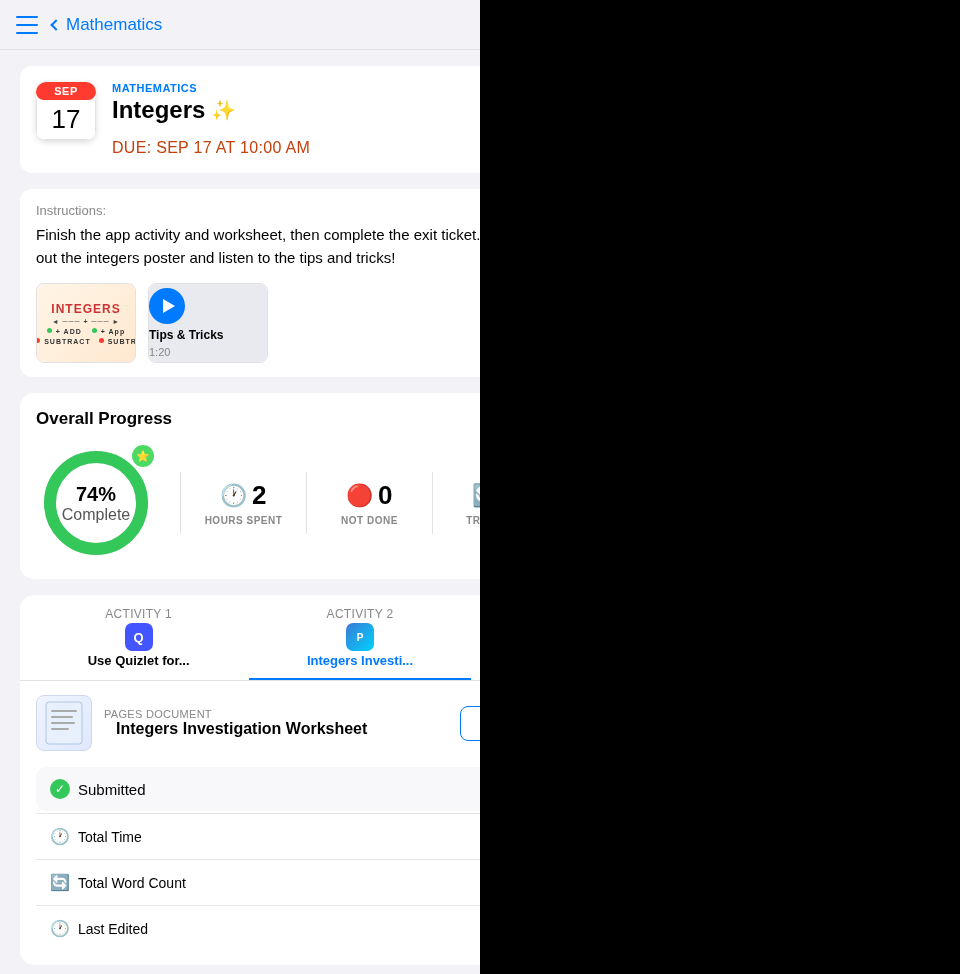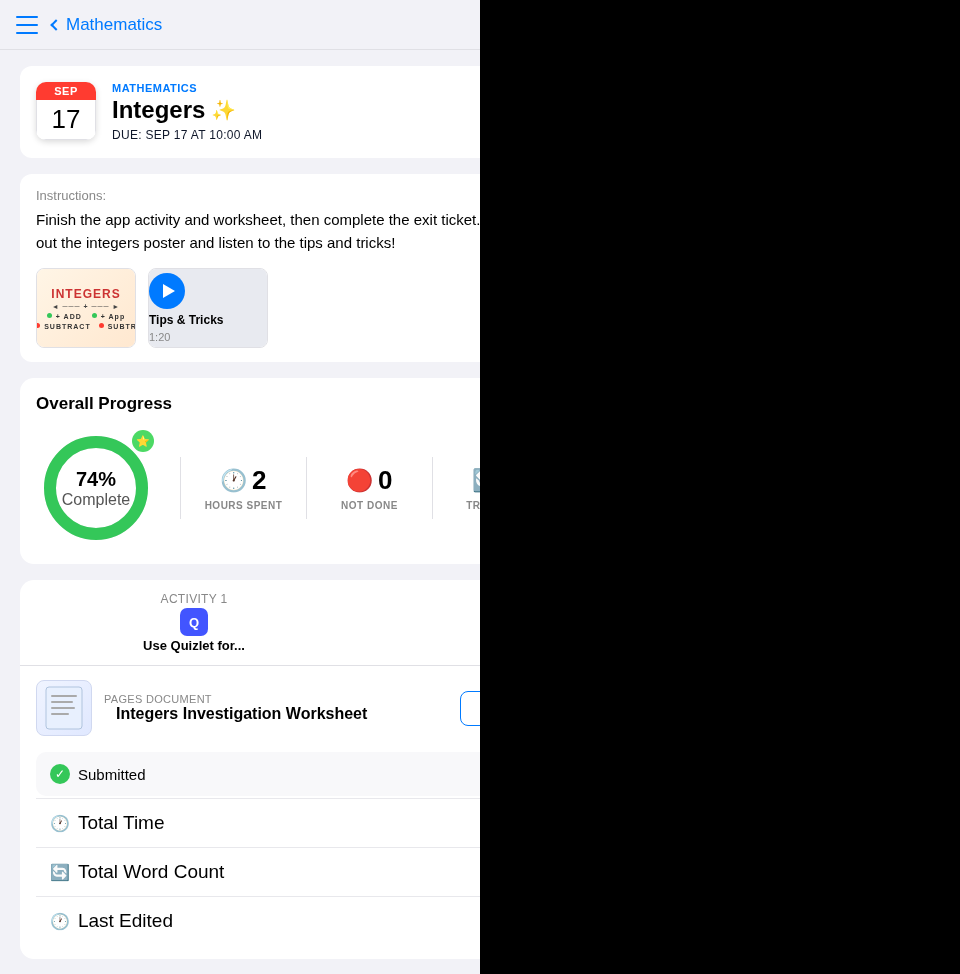--- a/index.html
+++ b/index.html
@@ -89,20 +89,21 @@
       flex-shrink: 0;
     }
     .cal-top {
       background: #ff3b30;
       color: #fff;
       text-align: center;
       font-size: 11px;
       font-weight: 600;
       padding: 3px 0;
       letter-spacing: 0.5px;
+      border-radius: 8px;
     }
     .cal-bottom {
       background: #fff;
       text-align: center;
       font-size: 26px;
       font-weight: 300;
       color: #000;
       padding: 4px 0;
       border: 1px solid #e0e0e5;
       border-top: none;
@@ -121,23 +122,23 @@
     .assignment-title {
       font-size: 24px;
       font-weight: 700;
       color: #000;
       display: flex;
       align-items: center;
       gap: 6px;
     }
     .sparkle { font-size: 20px; }
     .due-date {
-      font-size: 12px;
-      color: #0f172a;
-      margin-top: 4px;
+      font-size: 16px;
+      color: #c2410c;
+      margin-top: 15px;
       letter-spacing: 0.3px;
     }
     .assignment-meta {
       text-align: right;
       flex-shrink: 0;
     }
     .meta-row {
       display: flex; gap: 12px;
       justify-content: flex-end;
       margin-bottom: 6px;
@@ -440,21 +441,21 @@
       border-top: 1px solid #e8e8ec;
     }
     .info-left {
       display: flex; align-items: center; gap: 8px;
     }
     .info-icon {
       font-size: 16px;
       color: #888;
     }
     .info-label {
-      font-size: 19px;
+      font-size: 14px;
       color: #000;
     }
     .info-value {
       font-size: 15px;
       color: #000;
     }
     .info-value.bold {
       font-weight: 700;
     }
     
@@ -638,20 +639,25 @@
       </div>
     </div>
 
     <div class="activities-section">
       <div class="activity-tabs">
         <div class="activity-tab">
           <div class="activity-tab-label">ACTIVITY 1</div>
           <div class="activity-tab-icon quizlet-icon">Q</div>
           <div class="activity-tab-name">Use Quizlet for...</div>
         </div>
+        <div class="activity-tab active">
+          <div class="activity-tab-label">ACTIVITY 2</div>
+          <div class="activity-tab-icon pages-icon">P</div>
+          <div class="activity-tab-name">Integers Investi...</div>
+        </div>
         <div class="activity-tab">
           <div class="activity-tab-label">ACTIVITY 3</div>
           <div class="activity-tab-icon survey-icon">S</div>
           <div class="activity-tab-name">Survey</div>
         </div>
       </div>
 
       <div class="activity-content">
         <div class="activity-doc-row">
           <div class="doc-thumb">

